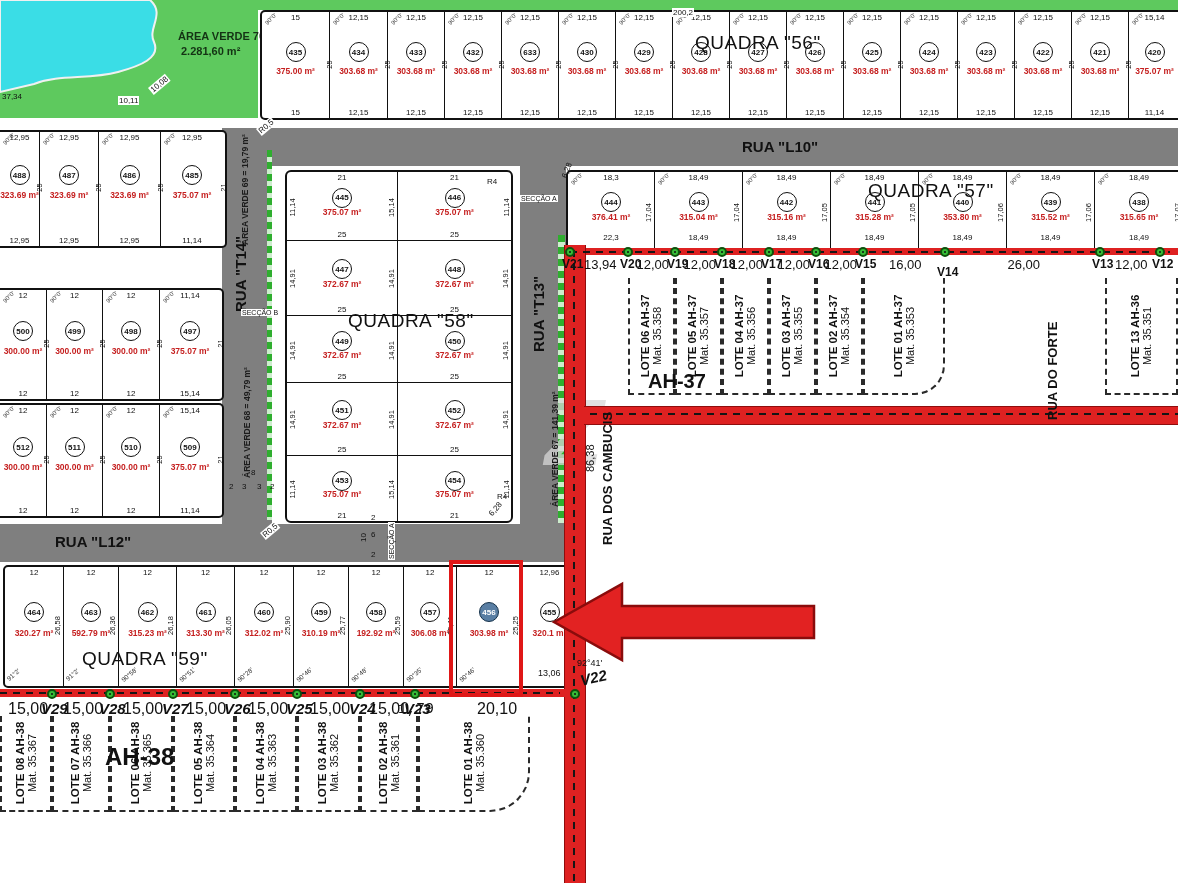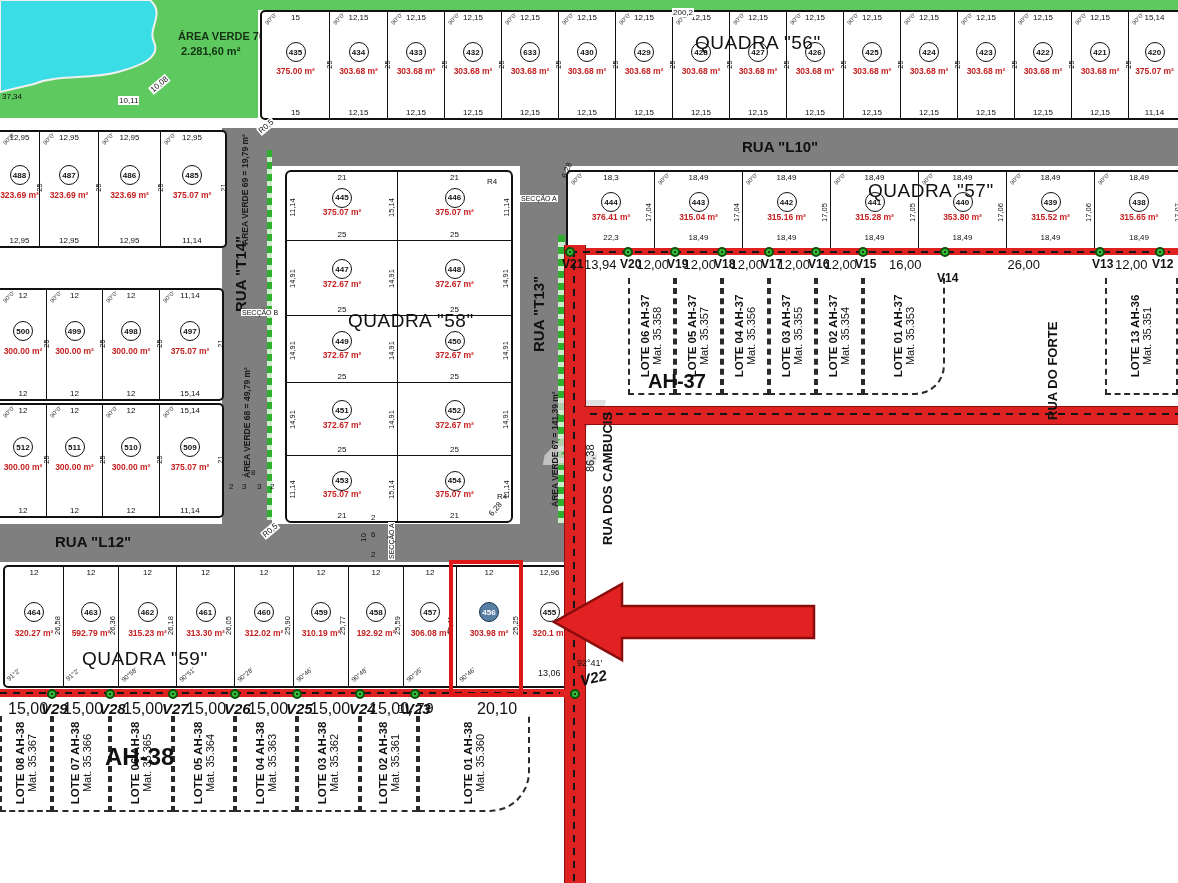--- a/index.html
+++ b/index.html
@@ -661,21 +661,21 @@
     <div class="vlabel" style="left: 667px; top: 257px;">V19</div>
     <div class="vx" style="left: 717px; top: 247px;"></div>
     <div class="vlabel" style="left: 714px; top: 257px;">V18</div>
     <div class="vx" style="left: 764px; top: 247px;"></div>
     <div class="vlabel" style="left: 761px; top: 257px;">V17</div>
     <div class="vx" style="left: 811px; top: 247px;"></div>
     <div class="vlabel" style="left: 808px; top: 257px;">V16</div>
     <div class="vx" style="left: 858px; top: 247px;"></div>
     <div class="vlabel" style="left: 855px; top: 257px;">V15</div>
     <div class="vx" style="left: 940px; top: 247px;"></div>
-    <div class="vlabel" style="left: 937px; top: 271px;">V14</div>
+    <div class="vlabel" style="left: 937px; top: 265px;">V14</div>
     <div class="vx" style="left: 1095px; top: 247px;"></div>
     <div class="vlabel" style="left: 1092px; top: 257px;">V13</div>
     <div class="vx" style="left: 1155px; top: 247px;"></div>
     <div class="vlabel" style="left: 1152px; top: 257px;">V12</div>
     <div class="dlabel" style="left: 584px; top: 257px;">13,94</div>
     <div class="dlabel" style="left: 636.5px; top: 257px;">12,00</div>
     <div class="dlabel" style="left: 683.5px; top: 257px;">12,00</div>
     <div class="dlabel" style="left: 730.5px; top: 257px;">12,00</div>
     <div class="dlabel" style="left: 777.5px; top: 257px;">12,00</div>
     <div class="dlabel" style="left: 824.5px; top: 257px;">12,00</div>

